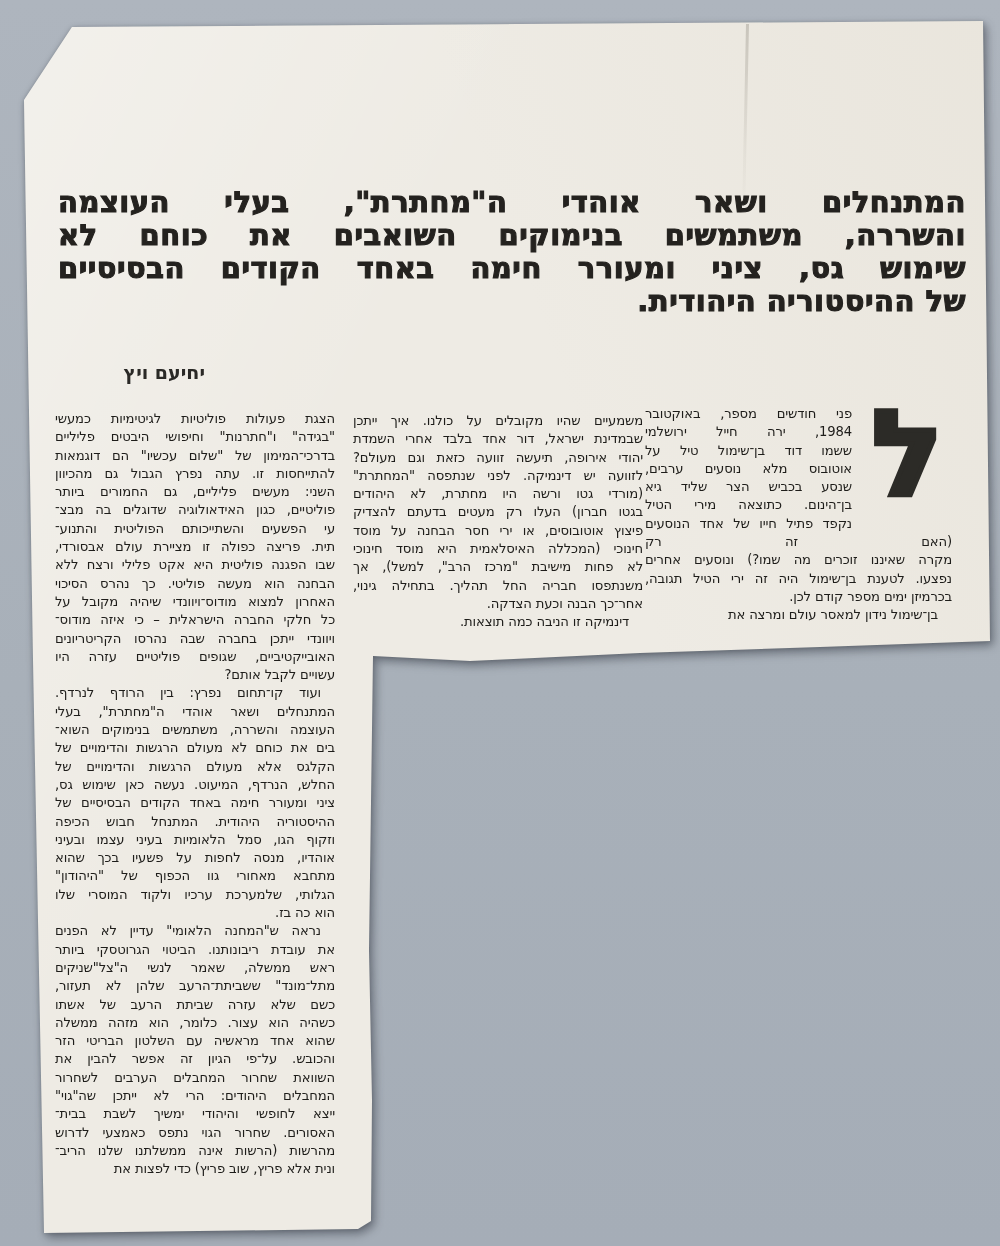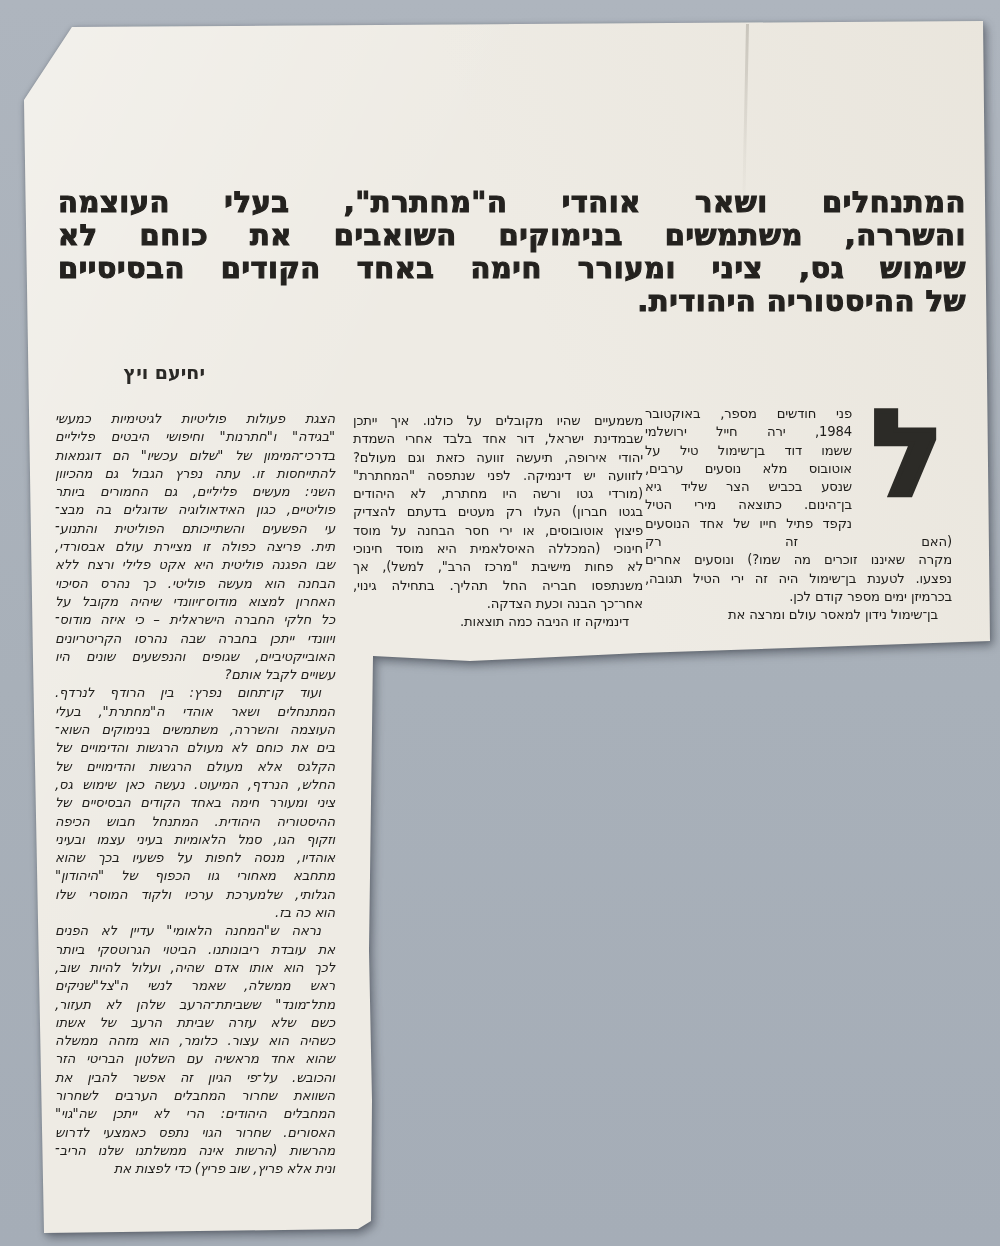--- a/index.html
+++ b/index.html
@@ -39,21 +39,21 @@
   }
   .subhead .line{line-height:33px;height:33px;}
   .byline{
     position:absolute;top:361px;left:55px;width:150px;text-align:right;
     font-size:19px;font-weight:bold;color:#2a2926;
   }
   .bodycol{
     position:absolute;font-size:13.2px;line-height:18.3px;letter-spacing:-.15px;
     color:#1e1d1a;text-align:justify;
   }
-  .col-left {top:410px;left:55px; width:280px;font-style:italic;}
+  .col-left {top:410px;left:55px; width:280px;}
   .col-mid  {top:412px;left:345px;width:290px;margin-left:8px;}
   .col-right{top:405px;left:645px;width:307px;}
   .line{text-align:justify;text-align-last:justify;}
   .line.para-end{text-align-last:right;}
   .line.first-indent{padding-right:14px;}
   .drop{
     float:right;width:90px;height:104px;margin-left:10px;margin-bottom:6px;
     font-size:118px;line-height:98px;text-align:center;font-weight:bold;
     color:#2c2b27;-webkit-text-stroke:5px #2c2b27;overflow:hidden;
   }
@@ -113,45 +113,45 @@
         <div class="line">להתייחסות זו. עתה נפרץ הגבול גם מהכיוון</div>
         <div class="line">השני: מעשים פליליים, גם החמורים ביותר</div>
         <div class="line">פוליטיים, כגון האידאולוגיה שדוגלים בה מבצ־</div>
         <div class="line">עי הפשעים והשתייכותם הפוליטית והתנוע־</div>
         <div class="line">תית. פריצה כפולה זו מציירת עולם אבסורדי,</div>
         <div class="line">שבו הפגנה פוליטית היא אקט פלילי ורצח ללא</div>
         <div class="line">הבחנה הוא מעשה פוליטי. כך נהרס הסיכוי</div>
         <div class="line">האחרון למצוא מודוס־ויוונדי שיהיה מקובל על</div>
         <div class="line">כל חלקי החברה הישראלית – כי איזה מודוס־</div>
         <div class="line">ויוונדי ייתכן בחברה שבה נהרסו הקריטריונים</div>
-        <div class="line">האובייקטיביים, שגופים והנפשעים שונים היו</div>
+        <div class="line">האובייקטיביים, שגופים פוליטיים עזרה היו</div>
         <div class="line para-end">עשויים לקבל אותם?</div>
         <div class="line first-indent">ועוד קו־תחום נפרץ: בין הרודף לנרדף.</div>
         <div class="line">המתנחלים ושאר אוהדי ה"מחתרת", בעלי</div>
         <div class="line">העוצמה והשררה, משתמשים בנימוקים השוא־</div>
         <div class="line">בים את כוחם לא מעולם הרגשות והדימויים של</div>
         <div class="line">הקלגס אלא מעולם הרגשות והדימויים של</div>
         <div class="line">החלש, הנרדף, המיעוט. נעשה כאן שימוש גס,</div>
         <div class="line">ציני ומעורר חימה באחד הקודים הבסיסיים של</div>
         <div class="line">ההיסטוריה היהודית. המתנחל חבוש הכיפה</div>
         <div class="line">וזקוף הגו, סמל הלאומיות בעיני עצמו ובעיני</div>
         <div class="line">אוהדיו, מנסה לחפות על פשעיו בכך שהוא</div>
         <div class="line">מתחבא מאחורי גוו הכפוף של "היהודון"</div>
         <div class="line">הגלותי, שלמערכת ערכיו ולקוד המוסרי שלו</div>
         <div class="line para-end">הוא כה בז.</div>
         <div class="line first-indent">נראה ש"המחנה הלאומי" עדיין לא הפנים</div>
         <div class="line">את עובדת ריבונותנו. הביטוי הגרוטסקי ביותר</div>
-        <div class="line">לכך הוא אותו אדם שהיה, ועלול להיות שוב,</div>
         <div class="line">ראש ממשלה, שאמר לנשי ה"צל"שניקים</div>
         <div class="line">מתל־מונד" ששביתת־הרעב שלהן לא תעזור,</div>
         <div class="line">כשם שלא עזרה שביתת הרעב של אשתו</div>
         <div class="line">כשהיה הוא עצור. כלומר, הוא מזהה ממשלה</div>
         <div class="line">שהוא אחד מראשיה עם השלטון הבריטי הזר</div>
         <div class="line">והכובש. על־פי הגיון זה אפשר להבין את</div>
         <div class="line">השוואת שחרור המחבלים הערבים לשחרור</div>
         <div class="line">המחבלים היהודים: הרי לא ייתכן שה"גוי"</div>
+        <div class="line">ייצא לחופשי והיהודי ימשיך לשבת בבית־</div>
         <div class="line">האסורים. שחרור הגוי נתפס כאמצעי לדרוש</div>
         <div class="line">מהרשות (הרשות אינה ממשלתנו שלנו הריב־</div>
         <div class="line para-end">ונית אלא פריץ, שוב פריץ) כדי לפצות את</div>
       </div>
 
   </div>
 </div>
 
 </body></html>

